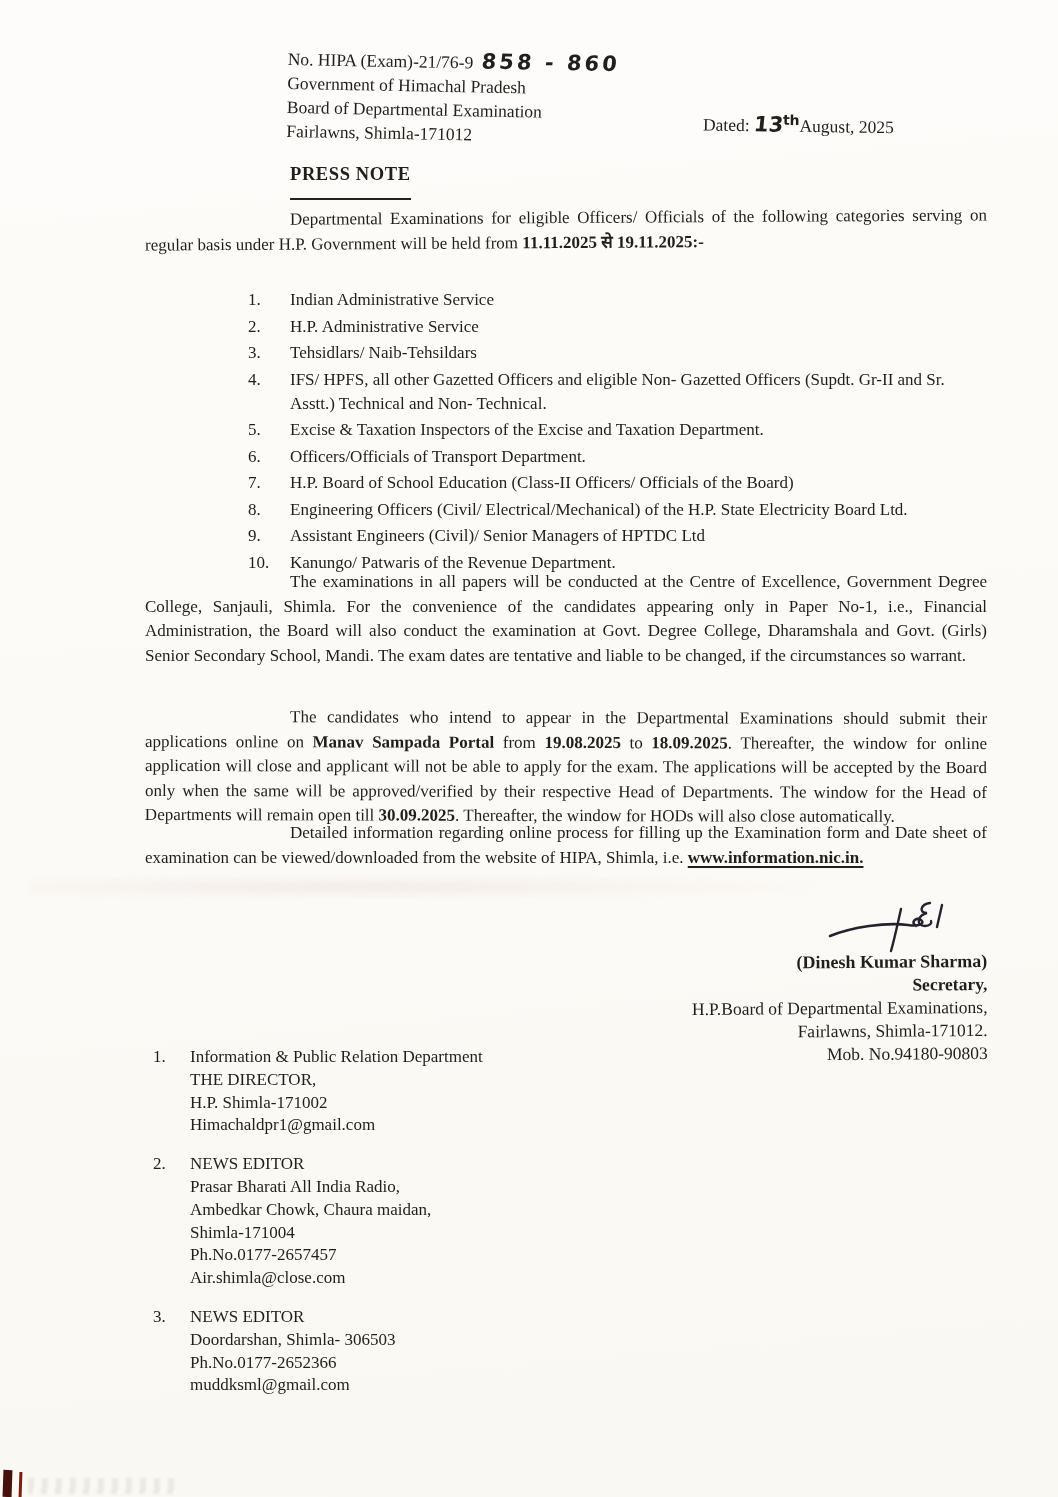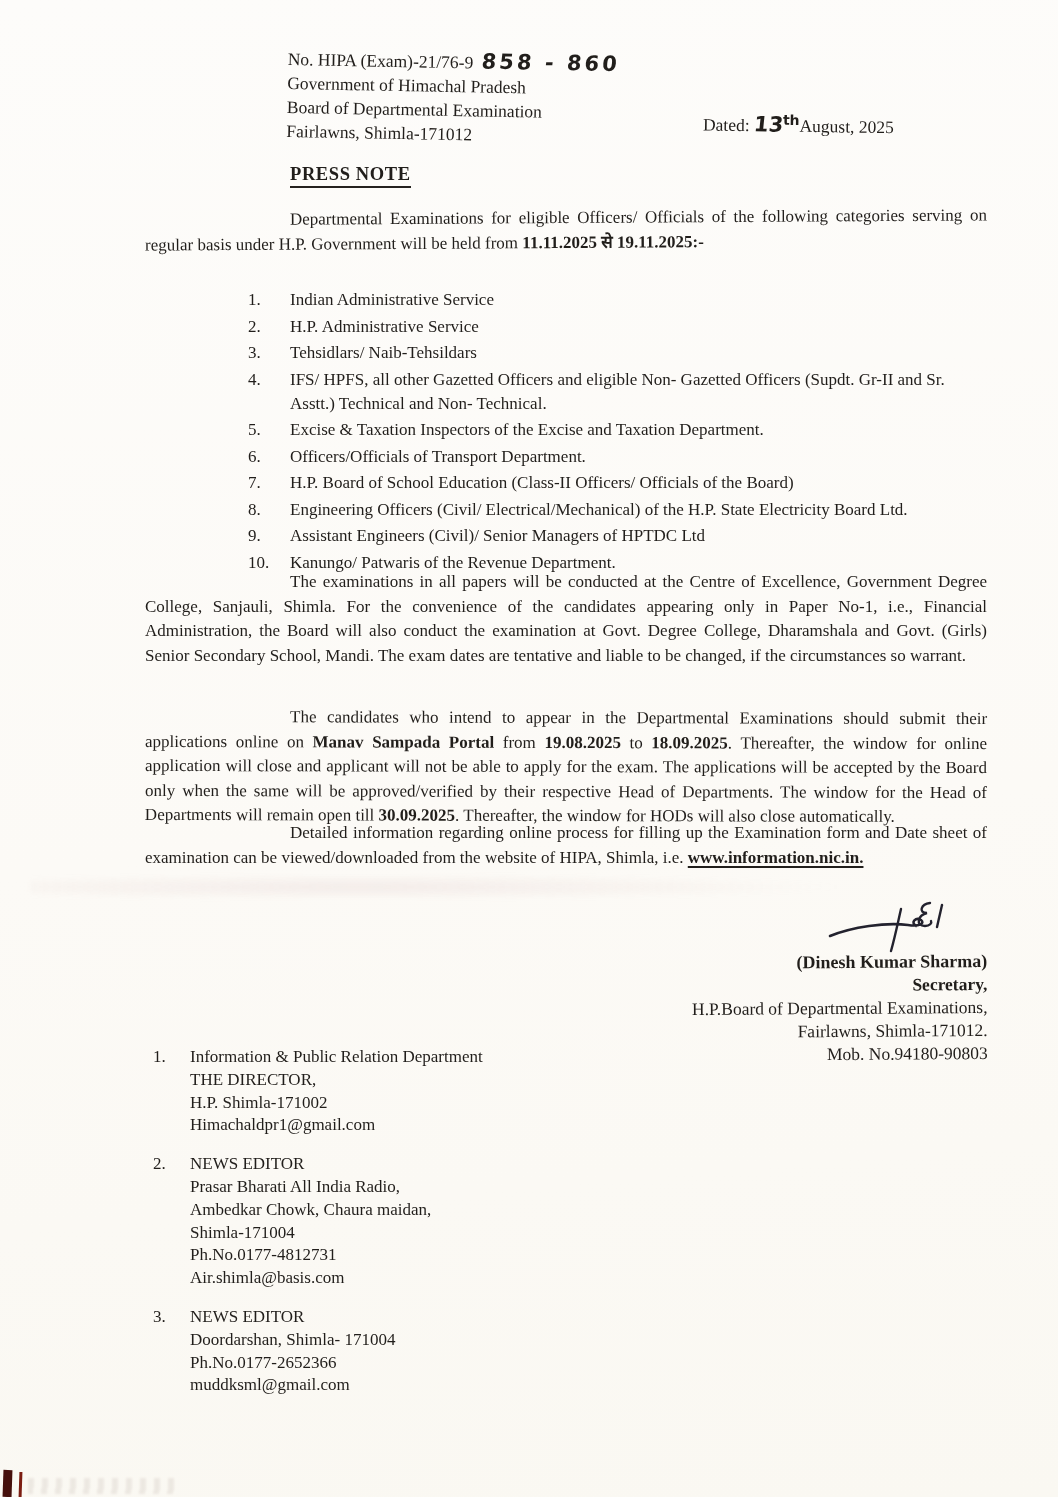--- a/index.html
+++ b/index.html
@@ -8,21 +8,21 @@
     background:linear-gradient(175deg,#fdfcfa 0%,#fcfaf6 55%,#faf8f2 100%);
     font-family:"Liberation Serif", serif;color:#211e1b;overflow:hidden;
   }
   .letterhead{position:absolute;left:288px;top:46px;font-size:17.5px;line-height:24px;transform:rotate(1.05deg);transform-origin:left top;}
   .ref-line{white-space:nowrap;}
   .hw{font-family:"DejaVu Sans", sans-serif;font-weight:700;display:inline-block;transform:skewX(-5deg);}
   .hw-ref{font-size:21px;letter-spacing:3px;margin-left:8px;}
   .dateline{position:absolute;left:703px;top:112px;font-size:17.5px;transform:rotate(0.8deg);white-space:nowrap;}
   .hw-day{font-size:21px;margin-left:4px;}
   .hw-sup{font-size:14px;vertical-align:super;font-family:"DejaVu Sans", sans-serif;font-weight:700;}
-  .press-title{position:absolute;left:290px;top:164px;font-size:18.5px;font-weight:700;letter-spacing:.6px;border-bottom:2.2px solid #25221f;padding-bottom:1px;}
+  .press-title{position:absolute;left:290px;top:164px;font-size:18.5px;font-weight:700;letter-spacing:.6px;border-bottom:2.2px solid #25221f;padding-bottom:13px;}
   .para{position:absolute;left:145px;width:842px;font-size:17px;line-height:24.6px;text-align:justify;}
   .indent{text-indent:145px;}
   .p1{top:206px;transform:rotate(-0.35deg);}
   .p2{top:570px;}
   .p3{top:706px;transform:rotate(0.15deg);}
   .p4{top:821px;}
   .seg-bold{font-weight:700;}
   .seg-underline{text-decoration:underline;text-underline-offset:3px;text-decoration-thickness:1.8px;}
   .cat-list{position:absolute;left:248px;top:288px;width:737px;margin:0;padding:0;list-style:none;font-size:17px;line-height:24px;}
   .cat-item{display:flex;margin-bottom:2.5px;}
@@ -149,29 +149,29 @@
         <span class="dist-num">1.</span>
         <span class="dist-body">
           <span><div>Information &amp; Public Relation Department</div><div>THE DIRECTOR,</div><div>H.P. Shimla-171002</div></span>
           <div class="dist-email">Himachaldpr1@gmail.com</div>
         </span>
       </li>
 
       <li class="dist-item">
         <span class="dist-num">2.</span>
         <span class="dist-body">
-          <span><div>NEWS EDITOR</div><div>Prasar Bharati All India Radio,</div><div>Ambedkar Chowk, Chaura maidan,</div><div>Shimla-171004</div><div>Ph.No.0177-4812731</div></span>
-          <div class="dist-email">Air.shimla@basis.com</div>
+          <span><div>NEWS EDITOR</div><div>Prasar Bharati All India Radio,</div><div>Ambedkar Chowk, Chaura maidan,</div><div>Shimla-171004</div><div>Ph.No.0177-2657457</div></span>
+          <div class="dist-email">Air.shimla@close.com</div>
         </span>
       </li>
 
       <li class="dist-item">
         <span class="dist-num">3.</span>
         <span class="dist-body">
-          <span><div>NEWS EDITOR</div><div>Doordarshan, Shimla- 171004</div><div>Ph.No.0177-2652366</div></span>
+          <span><div>NEWS EDITOR</div><div>Doordarshan, Shimla- 306503</div><div>Ph.No.0177-2652366</div></span>
           <div class="dist-email">muddksml@gmail.com</div>
         </span>
       </li>
     </ol>
 
   <div class="smudge"></div>
   <div class="corner-mark"></div>
   <div class="corner-line"></div>
   <div class="corner-scribble"></div>
 

